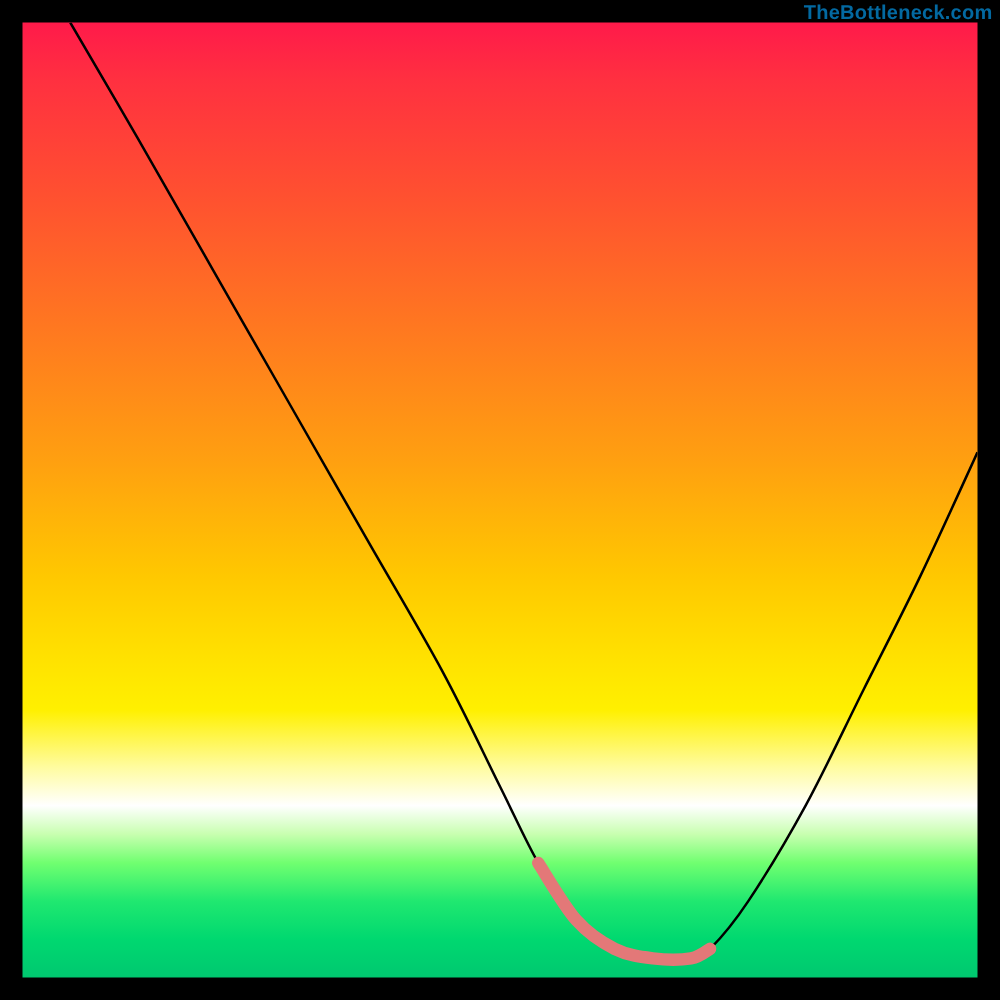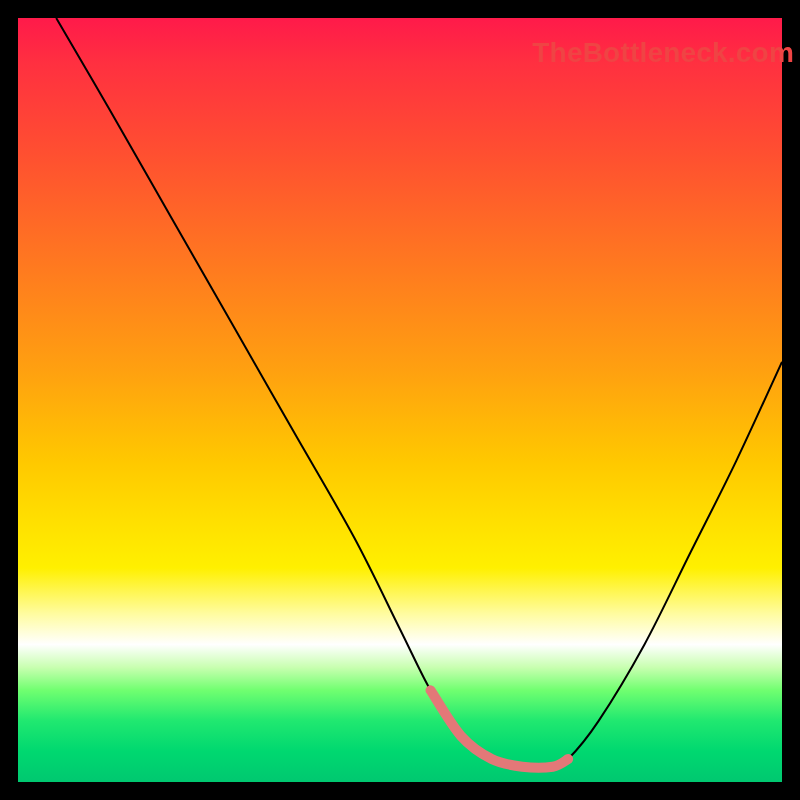--- a/index.html
+++ b/index.html
@@ -39,25 +39,24 @@
   .curve-layer {
     position: absolute;
     left: 0;
     top: 0;
   }
   .attribution {
     position: absolute;
     top: 2px;
     right: 6px;
     font-family: Arial, Helvetica, sans-serif;
-    font-size: 28px;
+    font-size: 16px;
     font-weight: 600;
-    color: #ef4444;
+    color: #0369a1;
     letter-spacing: 0.2px;
-    margin-top: 35px;
   }
 </style>
 </head>
 <body>
 
 <div class="stage">
 
   <div class="plot" id="plot" style="left: 18px; top: 18px; width: 764px; height: 764px;"></div>
 
   <svg class="curve-layer" id="curve-layer" width="800" height="800">

